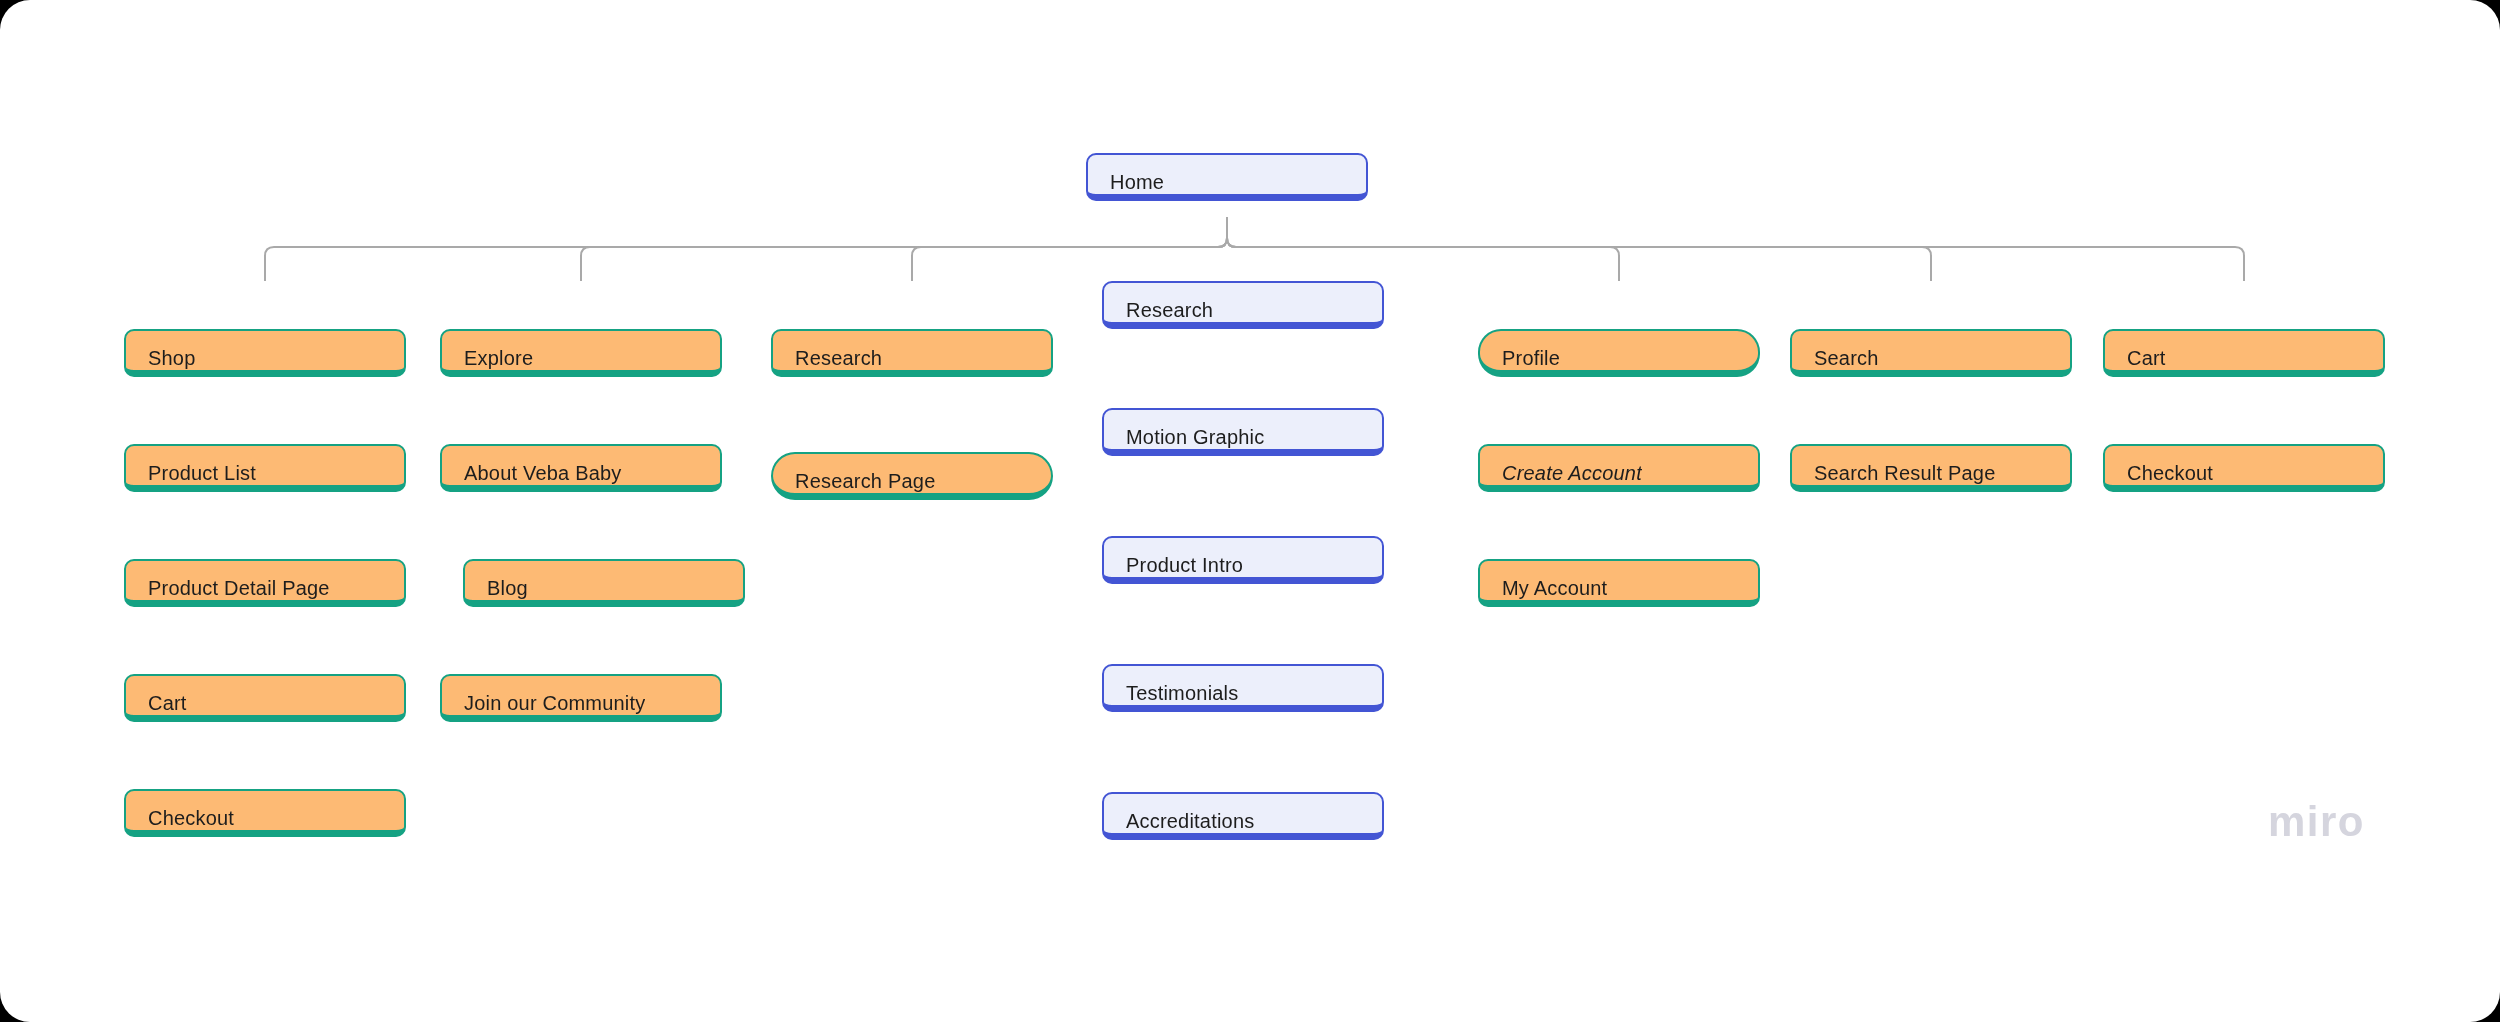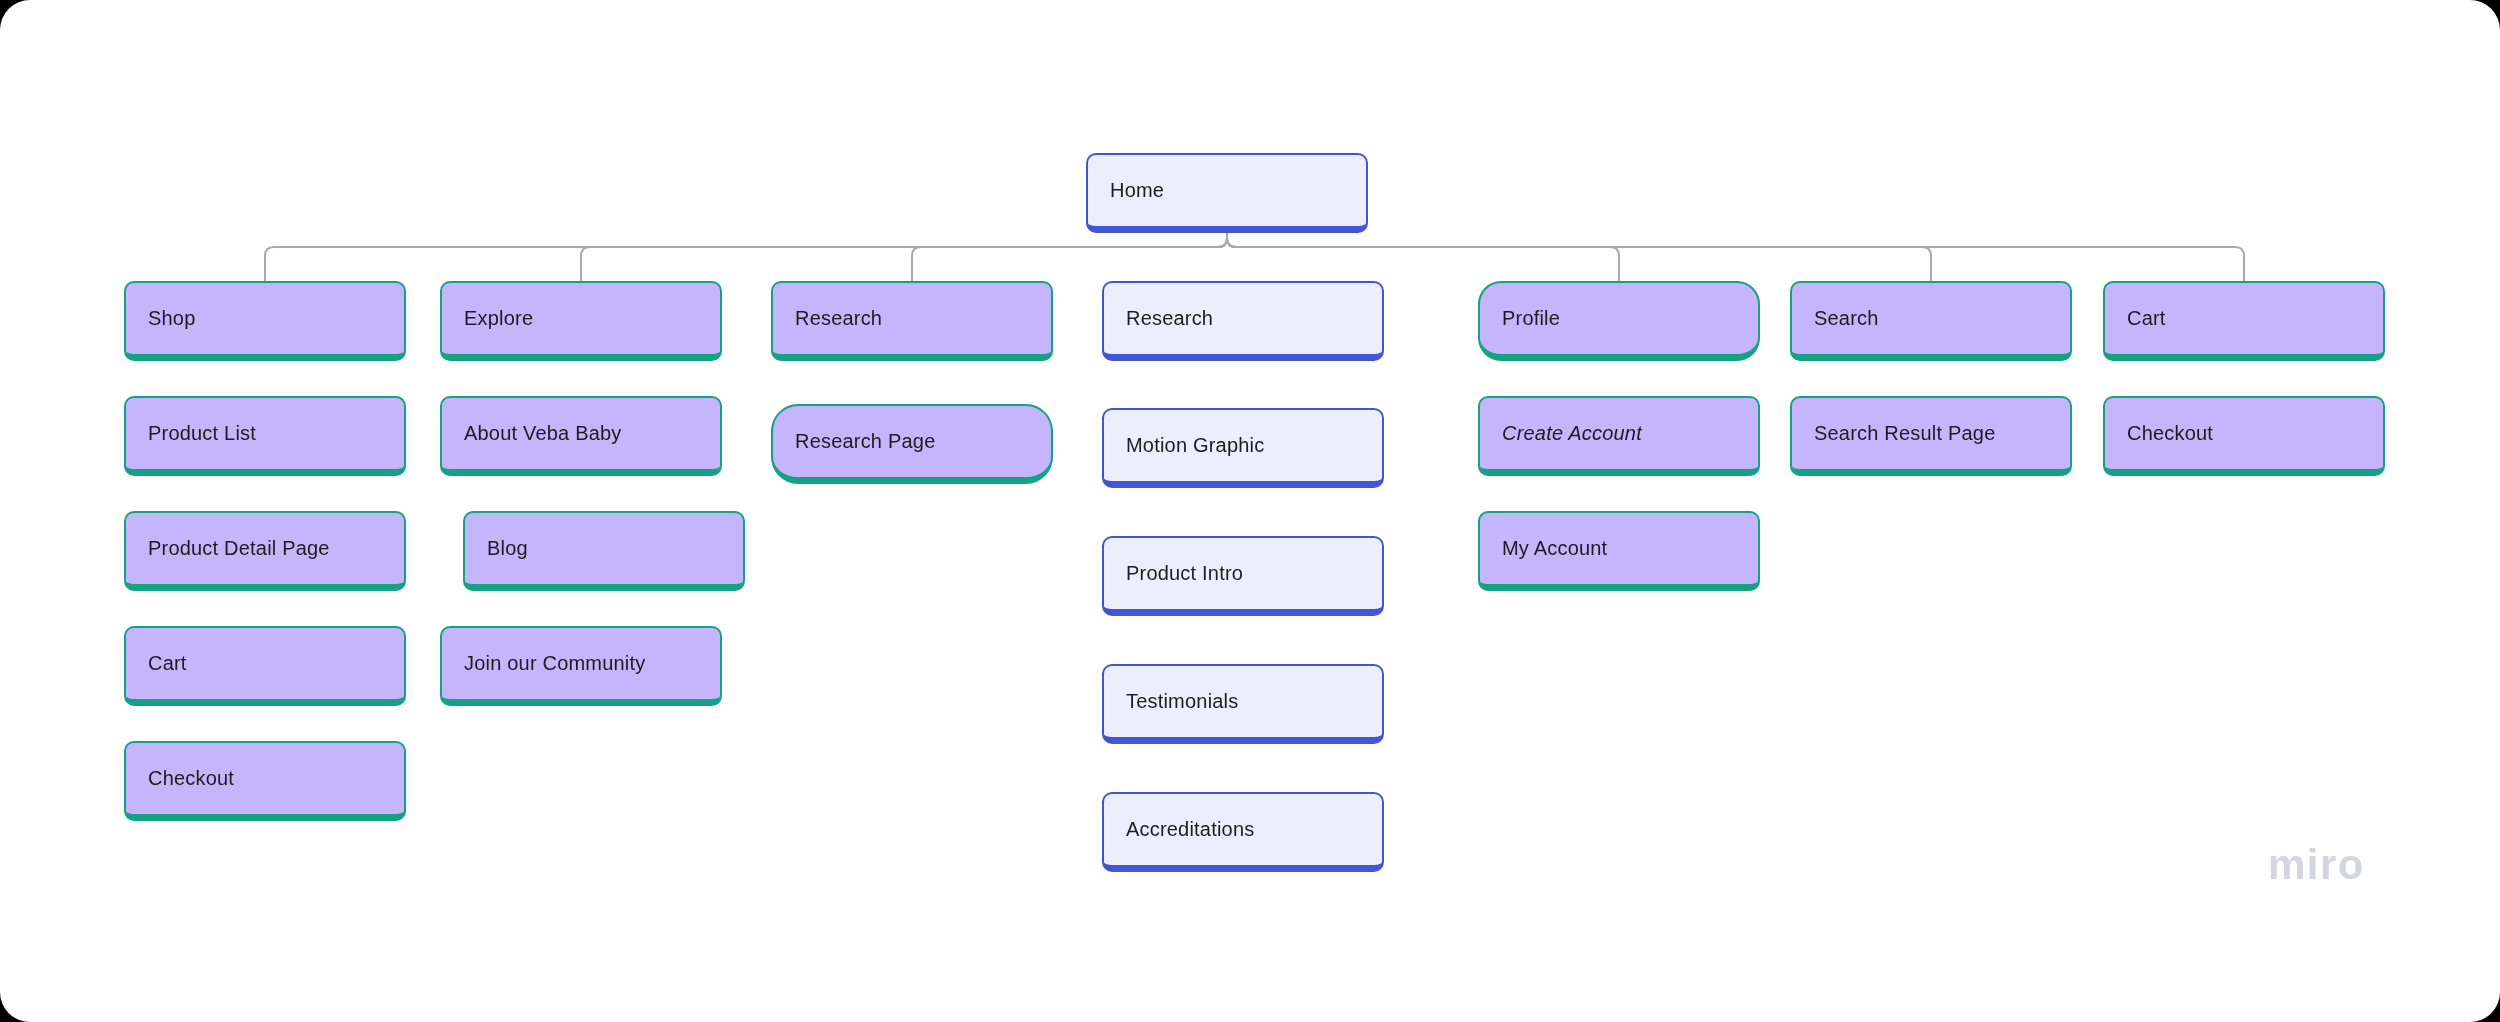--- a/index.html
+++ b/index.html
@@ -17,47 +17,46 @@
     position: absolute; inset: 0;
     background: #ffffff;
     border-radius: 30px;
   }
   #connectors {
     position: absolute; left: 0; top: 0;
     pointer-events: none;
   }
   .node {
     position: absolute;
-    width: 282px; height: 80px;
+    width: 282px; height: 48px;
     box-sizing: border-box;
     border-radius: 10px;
     border-style: solid;
     border-width: 2px 2px 7px 2px;
     display: flex;
-    align-items: center;
+    align-items: flex-end;
     padding: 0 10px 0 22px;
   }
-  .node.teal { background: #c4b5fd; border-color: #15a283; }
+  .node.teal { background: #fdba74; border-color: #15a283; margin-top: 48px; }
   .node.blue { background: #ecEFfb; border-color: #4355d4; }
   .node-label {
     font-size: 20px;
     color: #1d1d1d;
     letter-spacing: 0.2px;
     white-space: nowrap;
     overflow: hidden;
   }
   .watermark {
     position: absolute;
     left: 2268px; top: 798px;
     font-size: 42px;
     font-weight: 700;
     letter-spacing: 1.5px;
     color: #d5d5de;
     user-select: none;
-    margin-top: 43px;
   }
 </style>
 </head>
 <body>
 
 <div class="frame">
   <div class="board">
 
     <svg id="connectors" width="2500" height="1022" viewBox="0 0 2500 1022">
         <path d="M1227 217 V238 Q1227 247 1218 247 H274 Q265 247 265 256 V281" fill="none" stroke="#a9a9a9" stroke-width="2"></path>

